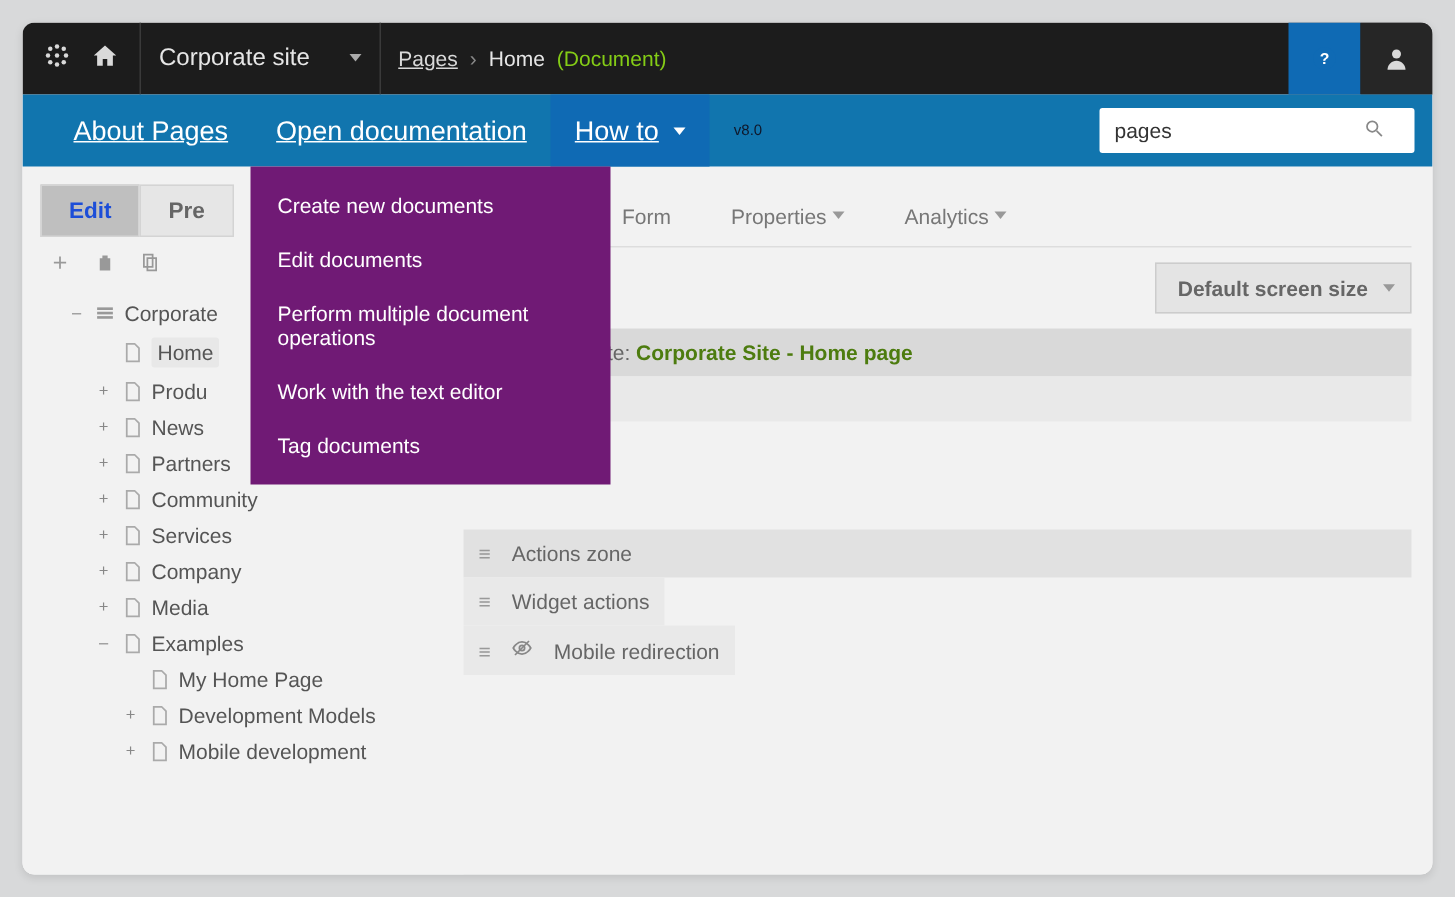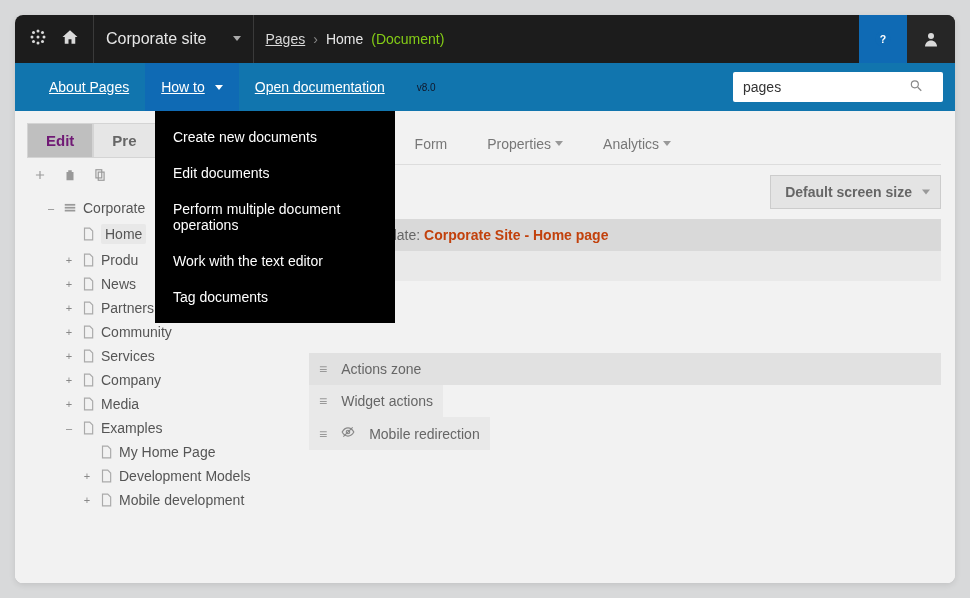--- a/index.html
+++ b/index.html
@@ -18,41 +18,41 @@
   .topbar .spacer { flex: 1; border-right: none; }
   .topbar .right { display: flex; align-items: stretch; }
   .topbar .help { background: #0f6ab4; width: 48px; display: flex; align-items: center; justify-content: center; }
   .topbar .user { width: 48px; display: flex; align-items: center; justify-content: center; background: #262626; }
   .topbar svg { fill: #d9d9d9; }
 
   .caret-sm { width:0; height:0; border-left:4px solid transparent; border-right:4px solid transparent; border-top:5px solid #aaa; margin-left:6px; display:inline-block; transform: translateY(-1px); }
 
   
   .bluebar { background: #1175ae; height: 48px; display: flex; align-items: center; color: #fff; padding-left: 18px; position: relative; }
-  .bluebar .mitem { padding: 0 16px; height: 48px; display: flex; align-items: center; color: #fff; text-decoration: underline; font-size: 14px; cursor: pointer; gap:4px; }
+  .bluebar .mitem { padding: 0 16px; height: 48px; display: flex; align-items: center; color: #fff; text-decoration: underline; font-size: 18px; cursor: pointer; gap:4px; }
   .bluebar .mitem.active { background: #0f6ab4; }
   .bluebar .ver { padding: 0 16px; font-size: 10px; color: #0f172a; }
   .bluebar .search-wrap { margin-left: auto; margin-right: 12px; }
   .bluebar .search { width: 210px; height: 30px; border: none; border-radius: 2px; padding: 0 30px 0 10px; font-size: 14px; color: #333; }
   .bluebar .search-btn { position: absolute; right: 20px; top: 50%; transform: translateY(-50%); background: none; border: none; cursor: pointer; }
   .caret-w { width:0; height:0; border-left:4px solid transparent; border-right:4px solid transparent; border-top:5px solid #fff; margin-left:6px; display:inline-block; }
 
   
-  .dropdown { position: absolute; top: 96px; left: 140px; width: 240px; background: #000000; color: #fff; z-index: 50; padding: 8px 0; }
+  .dropdown { position: absolute; top: 96px; left: 152px; width: 240px; background: #701a75; color: #fff; z-index: 50; padding: 8px 0; }
   .dropdown .ditem { padding: 10px 18px; font-size: 14px; cursor: pointer; }
 
   
   .content { display: flex; height: calc(100% - 96px); background: #f2f2f2; }
   .leftcol { width: 294px; padding: 12px; background: #f2f2f2; }
   .rightcol { flex: 1; padding: 12px 14px 12px 0; }
 
   
   .editrow { display: flex; gap: 0; }
   .editrow .etab { padding: 8px 18px; font-size: 15px; font-weight: 600; background: #e6e6e6; color: #666; border: 1px solid #d4d4d4; cursor: pointer; }
-  .editrow .etab.active { background: #bfbfbf; color: #701a75; }
+  .editrow .etab.active { background: #bfbfbf; color: #1d4ed8; }
   .toolrow { display: flex; gap: 16px; padding: 10px 6px; color: #8a8a8a; }
   .toolrow .tbtn { cursor: pointer; }
 
   
   .tree { font-size: 14px; color: #555; }
   .tree ul { list-style: none; padding-left: 18px; }
   .tree li { padding: 4px 0; display: flex; align-items: center; gap: 6px; cursor: pointer; }
   .tree .sel { background: #e8e8e8; border-radius: 2px; padding: 2px 4px; }
   .tree .exp { width: 12px; height: 12px; display: inline-flex; align-items: center; justify-content: center; font-size: 11px; color: #888; }
   .tree .ficon { width: 14px; color: #999; display:inline-flex; }
@@ -61,21 +61,21 @@
   .rtabs { display: flex; gap: 0; border-bottom: 1px solid #ddd; background: #f2f2f2; }
   .rtabs .rtab { padding: 12px 20px; font-size: 14px; color: #777; cursor: pointer; display:flex; align-items:center; gap:4px; }
   .rtabs .rtab.active { background: #fff; border: 1px solid #ddd; border-bottom: 1px solid #fff; margin-bottom: -1px; color: #444; }
   .caret-g { width:0; height:0; border-left:4px solid transparent; border-right:4px solid transparent; border-top:5px solid #999; display:inline-block; }
 
   .screensize { float: right; margin: 10px 0; text-align: center; }
   .screensize .btn { background: #e4e4e4; border: 1px solid #ccc; padding: 8px 28px 8px 14px; font-size: 14px; color: #666; cursor: pointer; position: relative; font-weight:600; }
   .screensize .btn .caret-g { position: absolute; right: 10px; top: 50%; transform: translateY(-50%); }
 
   .zonebar { clear: both; background: #d9d9d9; color: #666; padding: 8px 10px; font-size: 14px; margin-top: 4px; }
-  .zonebar b { color: #c2410c; font-weight: 600; text-align: center; }
+  .zonebar b { color: #4d7c0f; font-weight: 600; text-align: center; }
   .subzone { background: #e9e9e9; color: #666; padding: 7px 10px; font-size: 14px; }
   .widget { display: inline-block; background: #e9e9e9; color: #555; padding: 8px 14px; font-size: 14px; margin-top: 0; }
 
   .zonegroup { margin-top: 40px; }
   .zrow { display: flex; align-items: center; gap: 14px; background: #e9e9e9; padding: 8px 10px; font-size: 14px; color: #666; }
   .zrow.dark { background: #e1e1e1; }
   .zrow .ham { color: #999; }
   .zrow .eye { color: #888; }
   .widget-wrap { display: flex; }
   .zrow.widgetrow { display: inline-flex; }
@@ -132,25 +132,25 @@
         <svg class="i" viewBox="0 0 24 24">
             <circle cx="12" cy="8" r="4"></circle>
             <path d="M4 22c0-4.4 3.6-8 8-8s8 3.6 8 8z"></path>
           </svg>
       </div>
     </div>
   </div>
 
   <div class="bluebar">
     <a class="mitem">About Pages</a>
+    <a class="mitem">Open documentation</a>
     <a class="mitem active">
       <span>How to</span>
       <span class="caret-w"></span>
     </a>
-    <a class="mitem">Open documentation</a>
     <span class="ver">v8.0</span>
     <div class="search-wrap" style="position:relative;">
       <input class="search" value="pages" style="">
       <button class="search-btn">
         <svg class="i14" viewBox="0 0 24 24" fill="#888">
             <circle cx="10" cy="10" r="6" fill="none" stroke="#888" stroke-width="2"></circle>
             <line x1="15" y1="15" x2="21" y2="21" stroke="#888" stroke-width="2"></line>
           </svg>
       </button>
     </div>

